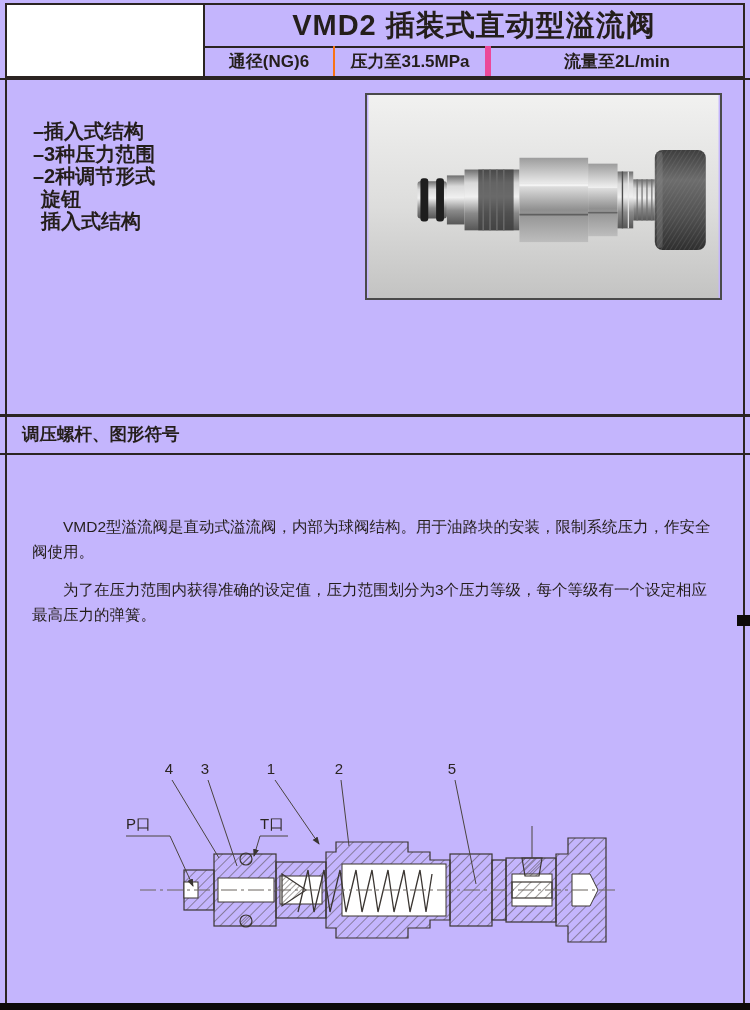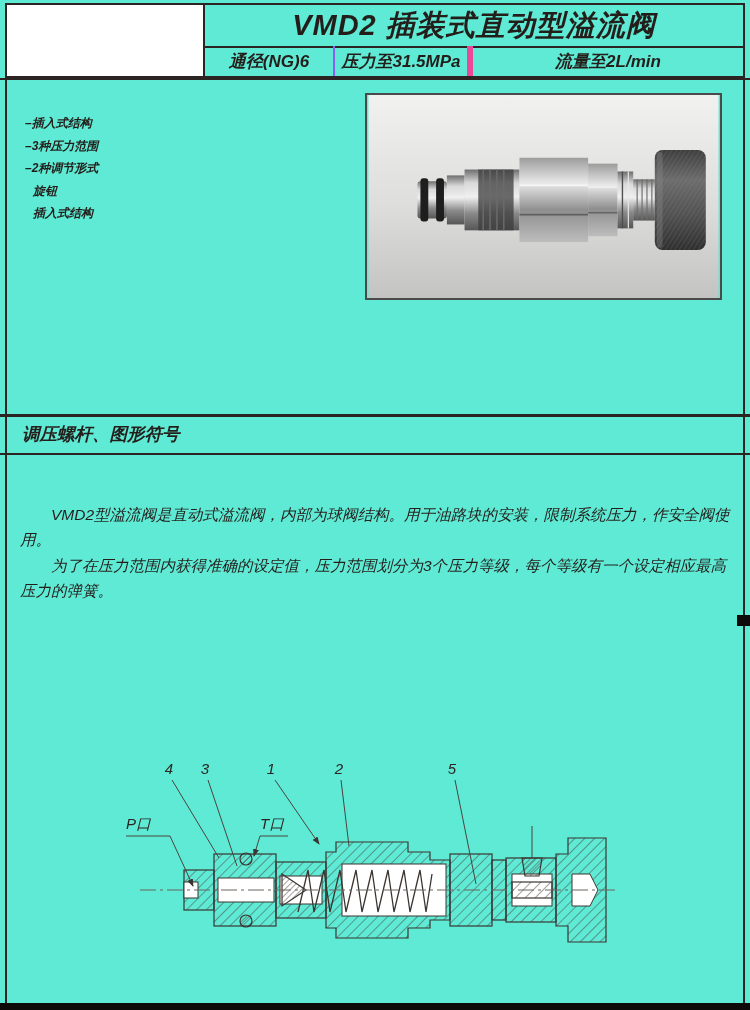--- a/index.html
+++ b/index.html
@@ -1,57 +1,57 @@
 <!DOCTYPE html>
 <html><head>
 <meta charset="utf-8">
 <style>
   html,body{margin:0;padding:0;background:#fff;}
-  .page{position:relative;width:750px;height:1010px;background:#5eead4;overflow:hidden;
-        font-family:"Liberation Sans","DejaVu Sans",sans-serif;color:#241e1b;font-style:italic;}
+  .page{position:relative;width:750px;height:1010px;background:#c4b5fd;overflow:hidden;
+        font-family:"Liberation Sans","DejaVu Sans",sans-serif;color:#241e1b;}
 
   
   .hdr-left{position:absolute;left:5px;top:3px;width:200px;height:75px;
             border:2px solid #2b2422;box-sizing:border-box;background:#fff;}
   .hdr-title{position:absolute;left:203px;top:3px;width:542px;height:45px;
              border:2px solid #2b2422;box-sizing:border-box;
              display:flex;align-items:center;justify-content:center;
              font-size:29px;font-weight:bold;letter-spacing:1px;}
   .hdr-specs{position:absolute;left:203px;top:46px;width:542px;height:32px;
              border:2px solid #2b2422;border-top:none;box-sizing:border-box;
              display:flex;align-items:stretch;}
   .spec-cell{display:flex;align-items:center;justify-content:center;
              font-size:17px;font-weight:bold;box-sizing:border-box;}
   .spec-1{width:128px;}
-  .spec-2{width:134px;border-left:2px solid #8b5cf6;}
+  .spec-2{width:152px;border-left:2px solid #f97316;}
   .spec-3{flex:1;border-left:6px solid #ec4899;}
   .rule-a{position:absolute;left:0;top:78px;width:750px;height:2px;background:#2b2422;}
 
   
   .main-box{position:absolute;left:5px;top:80px;width:740px;height:923px;
             border-left:2px solid #2b2422;border-right:2px solid #2b2422;box-sizing:border-box;}
 
   
-  .features{position:absolute;left:25px;top:112px;font-size:12px;font-weight:600;
-            line-height:22.5px;list-style:none;margin:0;padding:0;}
+  .features{position:absolute;left:25px;top:112px;font-size:20px;font-weight:600;
+            line-height:22.5px;list-style:none;margin:8px;padding:0;}
   .feat-indent{padding-left:8px;}
 
   
   .photo{position:absolute;left:365px;top:93px;width:357px;height:207px;
          border:2px solid #4a4a4a;box-sizing:border-box;}
   .photo svg{display:block;width:100%;height:100%;}
 
   
   .band-top{position:absolute;left:0;top:414px;width:750px;height:3px;background:#2b2422;}
   .section-header{position:absolute;left:22px;top:422px;font-size:17.5px;font-weight:bold;}
   .band-bottom{position:absolute;left:0;top:453px;width:750px;height:2px;background:#2b2422;}
 
   
   .paras{position:absolute;left:20px;top:502px;width:712px;font-size:15.5px;line-height:25.3px;}
-  .paras p{margin:0;text-indent:2em;}
+  .paras p{margin:12px;text-indent:2em;}
 
   
   .side-tab{position:absolute;left:737px;top:615px;width:13px;height:11px;background:#0d0a09;}
   .bottom-bar{position:absolute;left:0;top:1003px;width:750px;height:7px;background:#0d0a09;}
 
   
   .diagram{position:absolute;left:118px;top:750px;width:524px;height:218px;}
   .diagram svg{display:block;width:100%;height:100%;}
   .hatched{fill:url(#hatch);stroke:#3a3531;stroke-width:1.2;}
   .dense{fill:url(#hatch2);stroke:#3a3531;stroke-width:1.2;}

